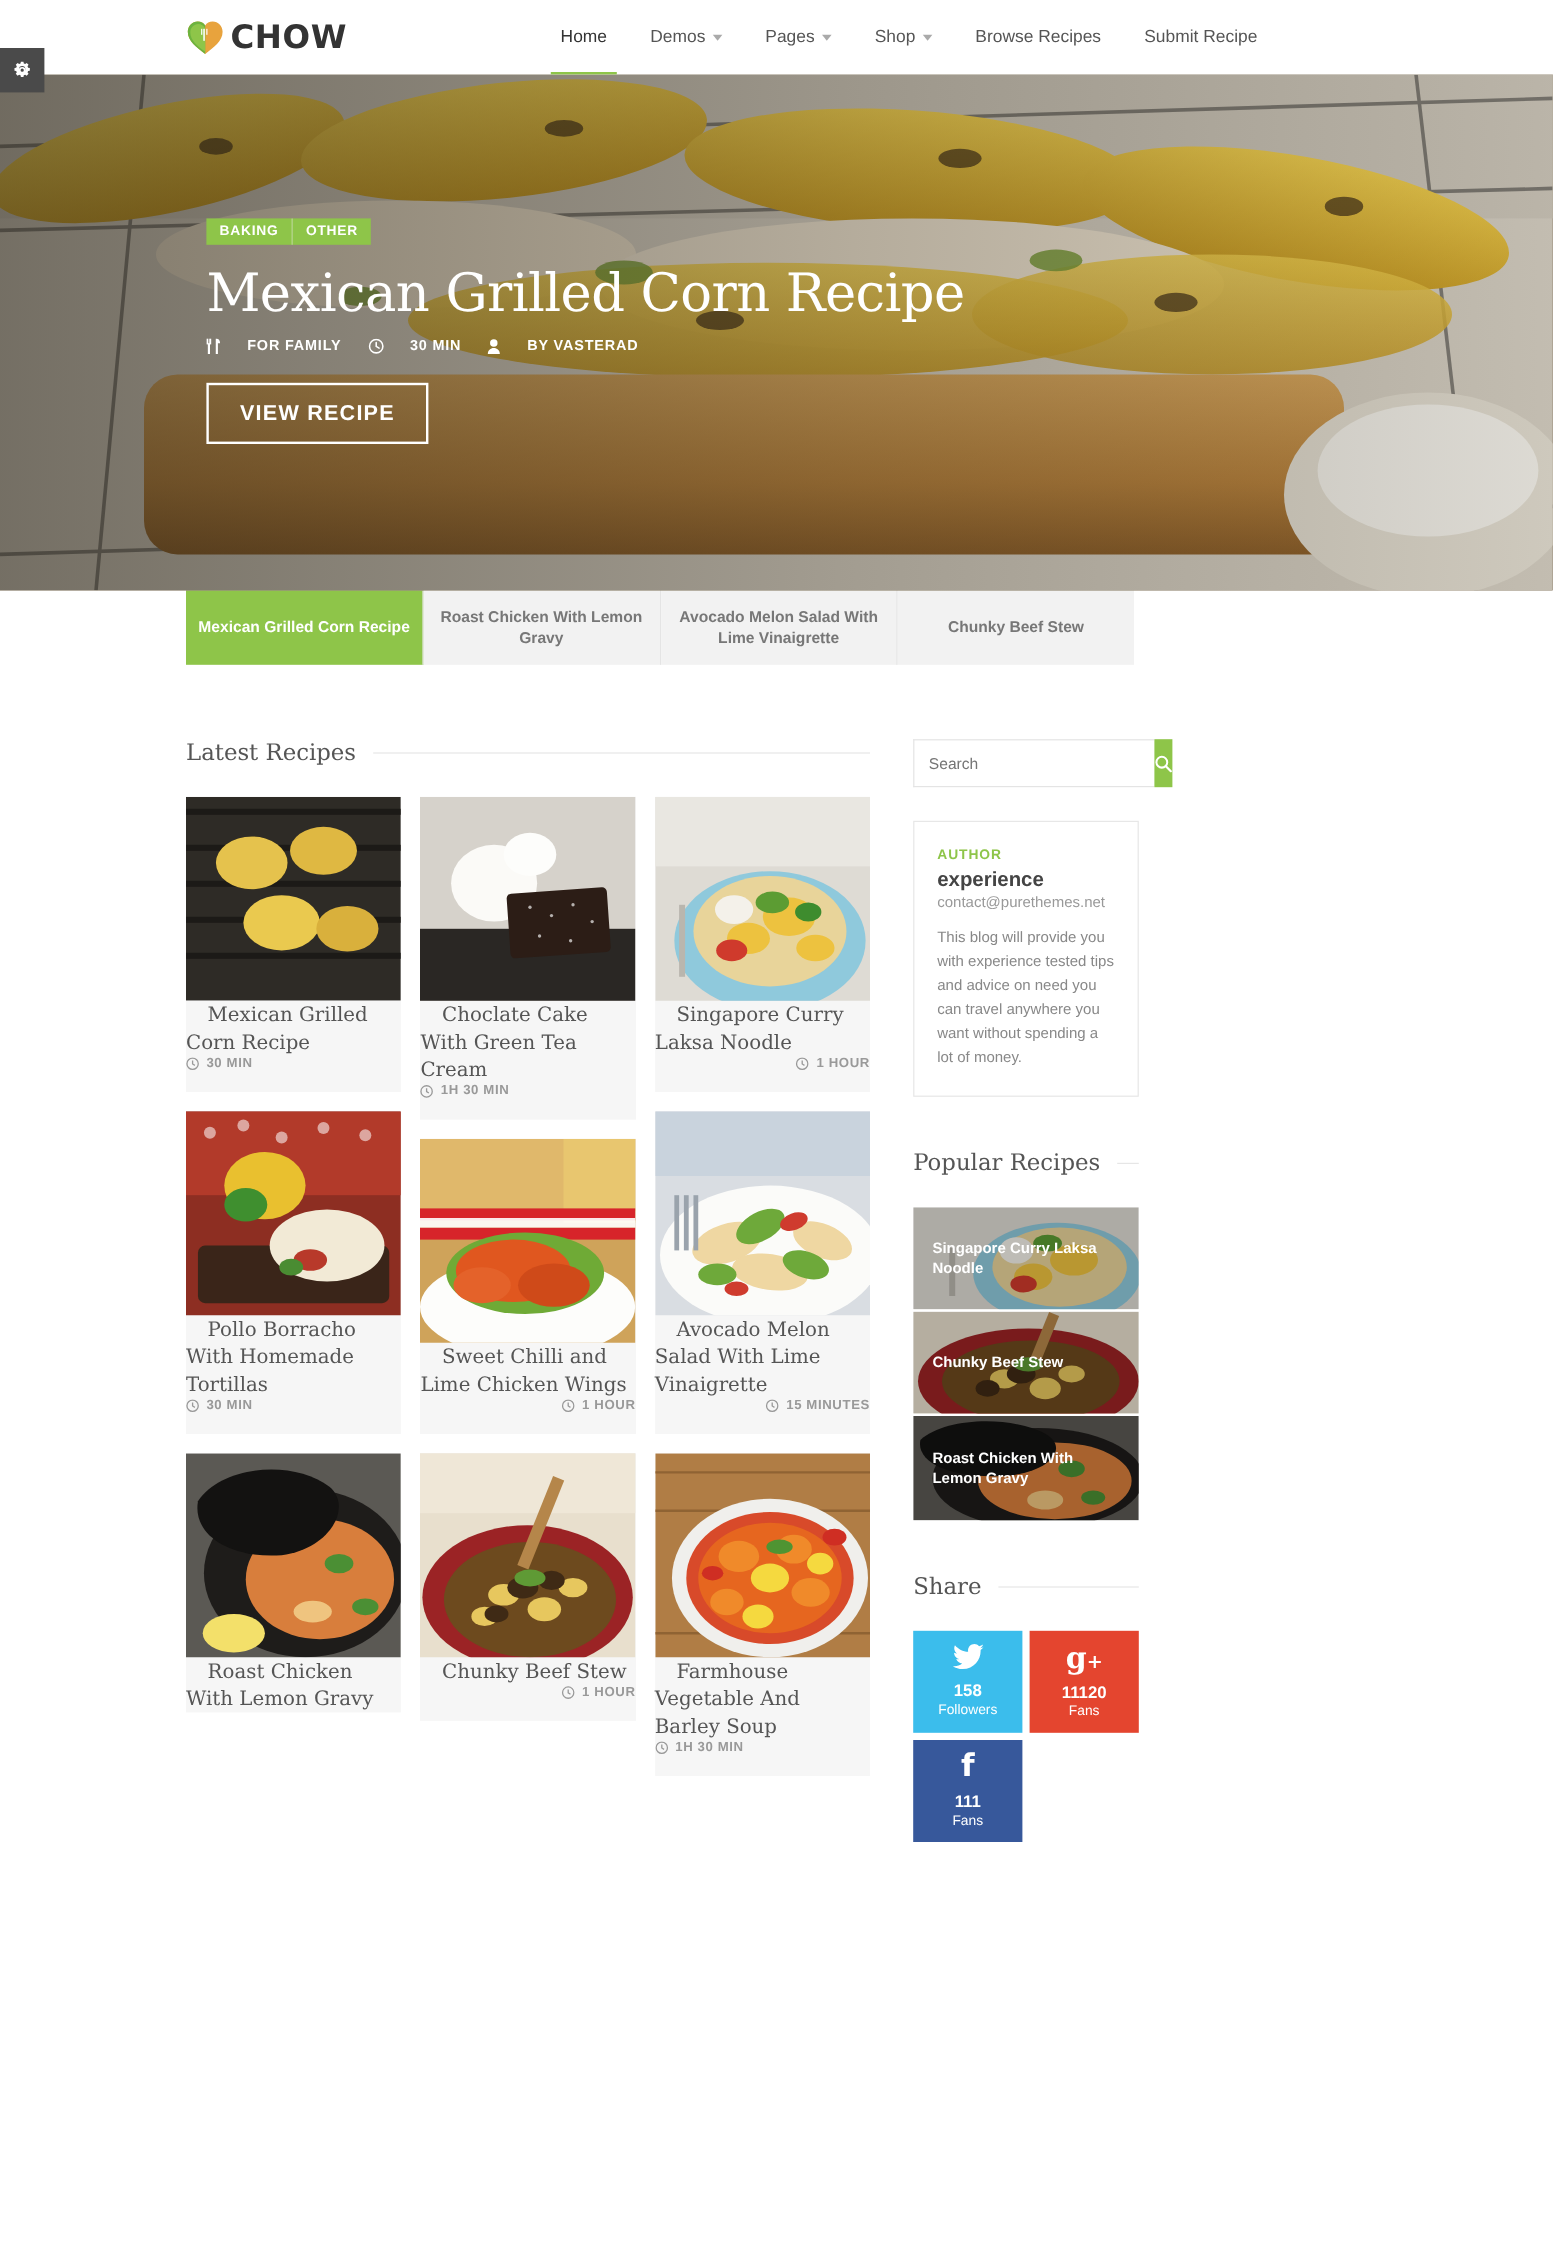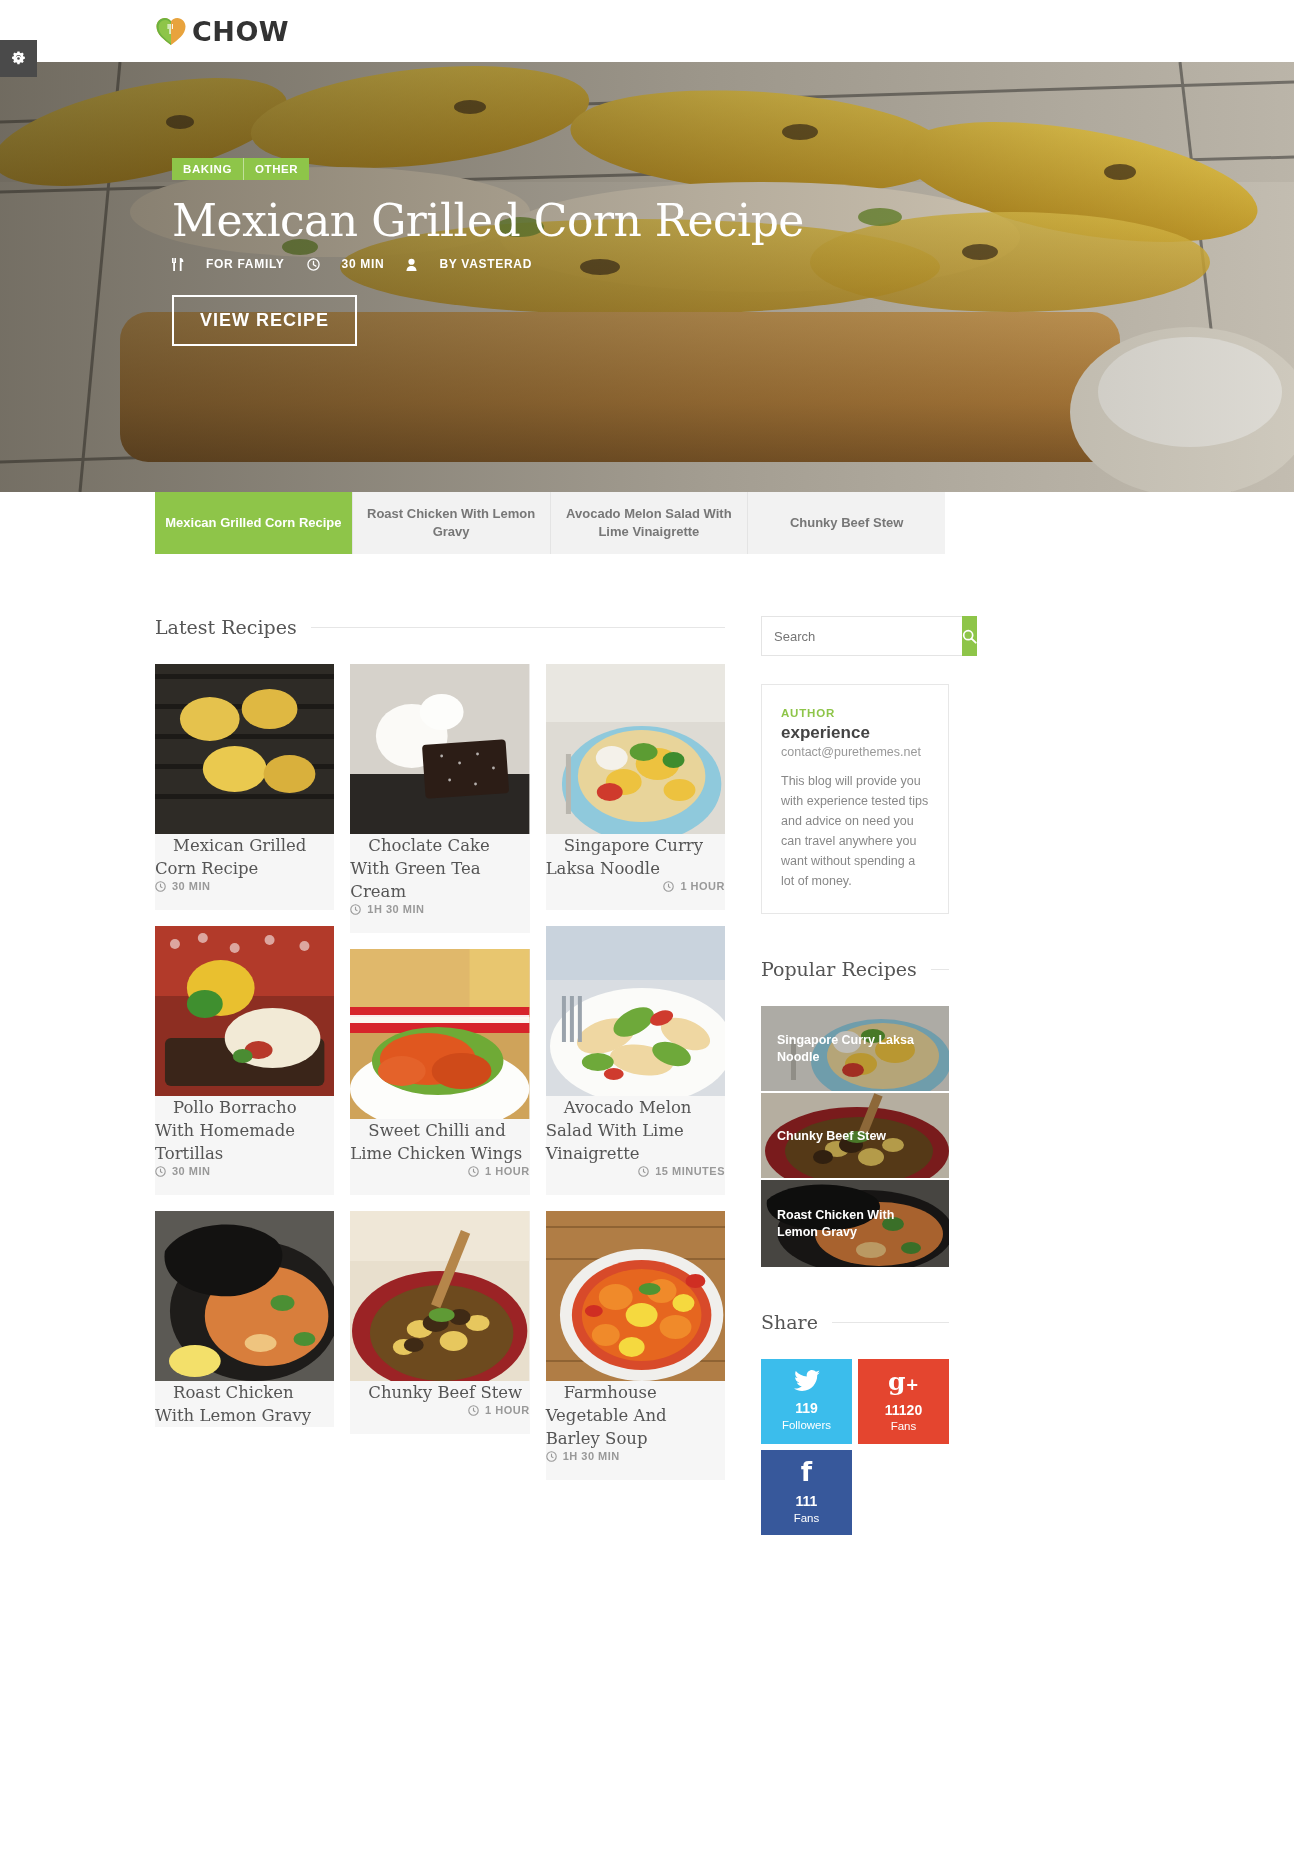--- a/index.html
+++ b/index.html
@@ -55,21 +55,21 @@
   
   .hero {
     position: relative; height: 430px; overflow: hidden;
     background: #6b5a3e;
   }
   .hero-img { position: absolute; inset: 0; }
   .hero-overlay {
     position: absolute; inset: 0;
     background: linear-gradient(90deg, rgba(35,30,20,0.55) 0%, rgba(40,34,22,0.30) 55%, rgba(40,34,22,0.12) 100%);
   }
-  .hero-content { position: absolute; left: 172px; top: 96px; }
+  .hero-content { position: absolute; left: 172px; top: 120px; }
   .cats { display: flex; }
   .cat {
     background: #8ec549; color: #fff;
     font-size: 11.5px; font-weight: bold; letter-spacing: 0.6px;
     padding: 5px 11px; text-transform: uppercase;
     border-right: 1px solid rgba(255,255,255,0.45);
   }
   .cat:last-child { border-right: none; text-align: center; }
   .hero-title {
     font-family: "DejaVu Serif", serif;
@@ -198,20 +198,43 @@
         <svg width="32" height="30" viewBox="0 0 32 30">
           <path fill="#e8a33d" d="M16 29C9 23.5 1.5 18.5 1.5 10.5 1.5 5.8 5.2 2 9.8 2c2.7 0 5 1.3 6.2 3.3C17.2 3.3 19.5 2 22.2 2c4.6 0 8.3 3.8 8.3 8.5 0 8-7.5 13-14.5 18.5z"></path>
           <path fill="#6cb33f" d="M16 29C9 23.5 1.5 18.5 1.5 10.5 1.5 5.8 5.2 2 9.8 2c2.7 0 5 1.3 6.2 3.3V29z"></path>
           <path fill="#8ec549" d="M16 27.2C10 22.5 3.6 18 3.6 11 3.6 7 6.6 4 10.2 4c2.6 0 4.7 1.5 5.8 3.6z"></path>
           <rect x="14.4" y="8" width="1.3" height="10" fill="#ffffff"></rect>
           <rect x="12.6" y="8" width="1" height="5" fill="#ffffff"></rect>
           <rect x="16.9" y="8" width="1" height="5" fill="#ffffff"></rect>
         </svg>
       </span>
       <span class="logo-text">CHOW</span>
+    </div>
+    <div class="nav">
+      <div class="nav-item active">
+          <span>Home</span>
+        </div>
+      <div class="nav-item">
+          <span>Demos</span>
+          <i class="caret"></i>
+        </div>
+      <div class="nav-item">
+          <span>Pages</span>
+          <i class="caret"></i>
+        </div>
+      <div class="nav-item">
+          <span>Shop</span>
+          <i class="caret"></i>
+        </div>
+      <div class="nav-item">
+          <span>Browse Recipes</span>
+        </div>
+      <div class="nav-item">
+          <span>Submit Recipe</span>
+        </div>
     </div>
   </div>
 
   <div class="hero">
     <div class="hero-img">
       <svg width="1294" height="430" viewBox="0 0 1294 430" preserveAspectRatio="none">
         <defs>
           <linearGradient id="bread" x1="0" y1="0" x2="0" y2="1">
             <stop offset="0%" stop-color="#d9a75c"></stop>
               <stop offset="60%" stop-color="#b9823c"></stop>
@@ -696,21 +719,21 @@
           <div class="sec-rule"></div>
         </div>
         <div class="share-grid">
 
           <div class="share-tile" style="background:#3bbdec">
             <span class="share-glyph">
               <svg width="26" height="22" viewBox="0 0 26 22">
                   <path fill="#fff" d="M26 2.6c-1 .4-2 .7-3.1.9 1.1-.7 2-1.7 2.4-3-1 .6-2.2 1.1-3.4 1.3C20.9.7 19.5 0 18 0c-2.9 0-5.3 2.4-5.3 5.3 0 .4 0 .8.1 1.2C8.5 6.3 4.5 4.2 1.8 1 1.4 1.8 1.2 2.6 1.2 3.6c0 1.8.9 3.5 2.3 4.4-.8 0-1.7-.3-2.4-.7 0 2.6 1.8 4.7 4.2 5.2-.4.1-.9.2-1.4.2-.3 0-.7 0-1-.1.7 2.1 2.6 3.6 4.9 3.7-1.8 1.4-4.1 2.3-6.5 2.3-.4 0-.8 0-1.3-.1 2.3 1.5 5.1 2.4 8.1 2.4 9.8 0 15.1-8.1 15.1-15.1v-.7c1-.8 1.9-1.7 2.6-2.8z"></path>
                 </svg>
             </span>
-            <span class="share-count">119</span>
+            <span class="share-count">158</span>
             <span class="share-label">Followers</span>
           </div>
 
           <div class="share-tile" style="background:#e4452f">
             <span class="share-glyph" style="font-family:'DejaVu Serif',serif;font-size:25px;">g<span style="font-size:16px;">+</span></span>
             <span class="share-count">11120</span>
             <span class="share-label">Fans</span>
           </div>
 
           <div class="share-tile" style="background:#37589b">

